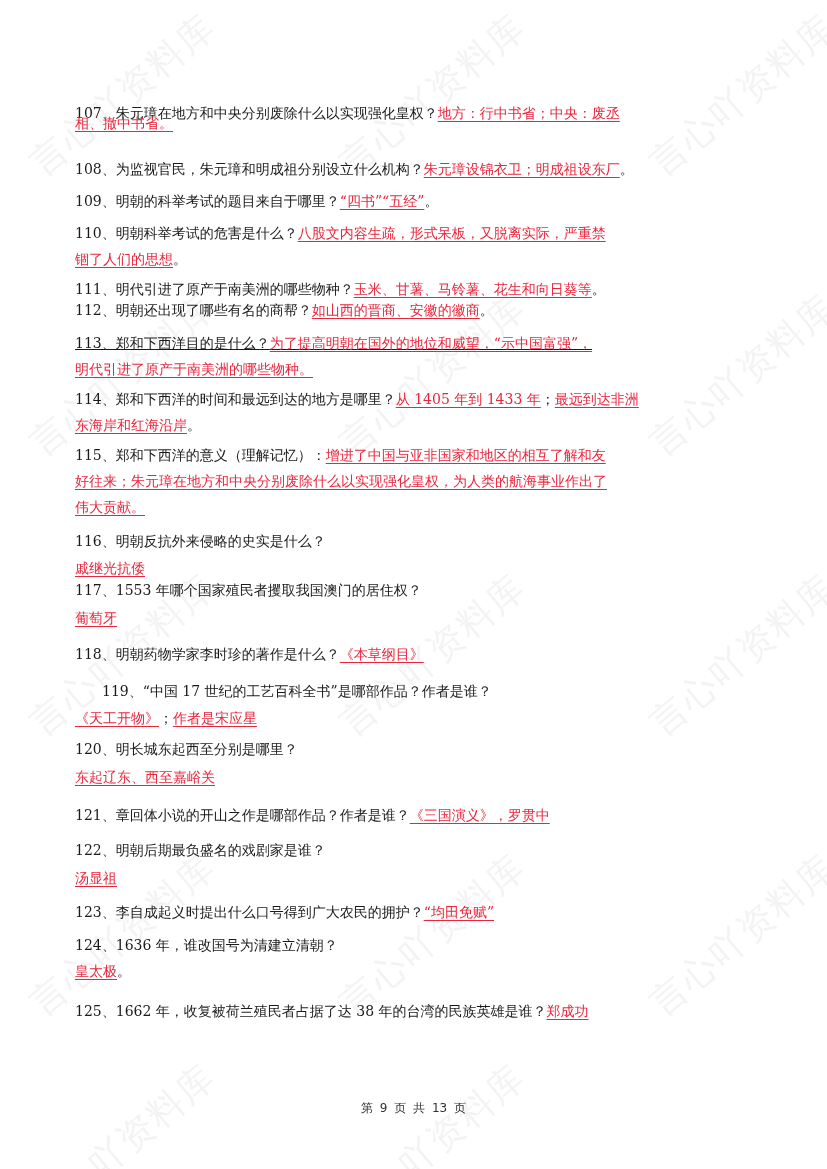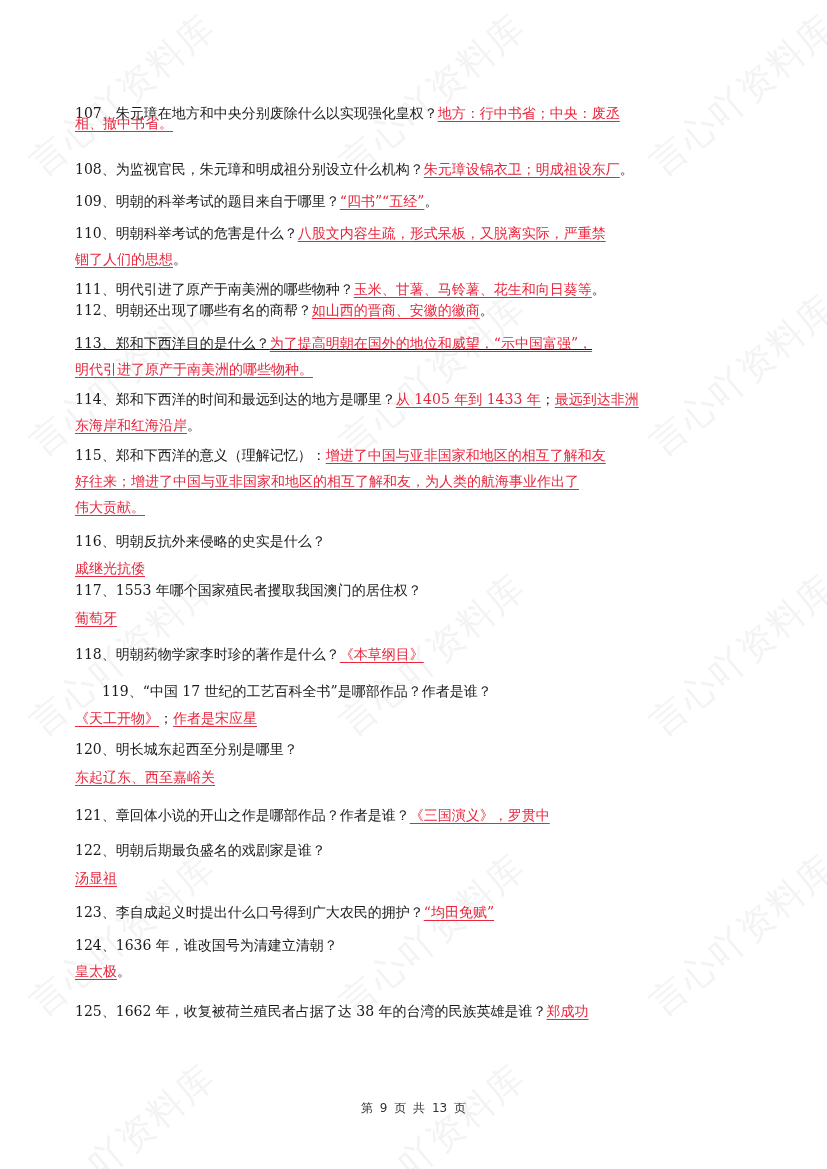--- a/index.html
+++ b/index.html
@@ -94,21 +94,21 @@
     <div class="line" style="top: 88px;"><span class="q">109、明朝的科举考试的题目来自于哪里？</span><span class="a">“四书”“五经”</span><span class="p">。</span></div>
     <div class="line" style="top: 120px;"><span class="q">110、明朝科举考试的危害是什么？</span><span class="a">八股文内容生疏，形式呆板，又脱离实际，严重禁</span></div>
     <div class="line" style="top: 146px;"><span class="a">锢了人们的思想</span><span class="p">。</span></div>
     <div class="line" style="top: 176px;"><span class="q">111、明代引进了原产于南美洲的哪些物种？</span><span class="a">玉米、甘薯、马铃薯、花生和向日葵等</span><span class="p">。</span></div>
     <div class="line" style="top: 197px;"><span class="q">112、明朝还出现了哪些有名的商帮？</span><span class="a">如山西的晋商、安徽的徽商</span><span class="p">。</span></div>
     <div class="line" style="top: 230px; text-decoration: underline;"><span class="q">113、郑和下西洋目的是什么？</span><span class="a">为了提高明朝在国外的地位和威望，“示中国富强”，</span></div>
     <div class="line" style="top: 256px;"><span class="a">明代引进了原产于南美洲的哪些物种。</span></div>
     <div class="line" style="top: 286px;"><span class="q">114、郑和下西洋的时间和最远到达的地方是哪里？</span><span class="a">从 1405 年到 1433 年</span><span class="p">；</span><span class="a">最远到达非洲</span></div>
     <div class="line" style="top: 312px;"><span class="a">东海岸和红海沿岸</span><span class="p">。</span></div>
     <div class="line" style="top: 342px;"><span class="q">115、郑和下西洋的意义（理解记忆）：</span><span class="a">增进了中国与亚非国家和地区的相互了解和友</span></div>
-    <div class="line" style="top: 368px;"><span class="a">好往来；增进了中国与亚非国家和地区的相互了解和友，为人类的航海事业作出了</span></div>
+    <div class="line" style="top: 368px;"><span class="a">好往来；朱元璋在地方和中央分别废除什么以实现强化皇权，为人类的航海事业作出了</span></div>
     <div class="line" style="top: 394px;"><span class="a">伟大贡献。</span></div>
     <div class="line" style="top: 428px;"><span class="q">116、明朝反抗外来侵略的史实是什么？</span></div>
     <div class="line" style="top: 455px;"><span class="a">戚继光抗倭</span></div>
     <div class="line" style="top: 477px;"><span class="q">117、1553 年哪个国家殖民者攫取我国澳门的居住权？</span></div>
     <div class="line" style="top: 505px;"><span class="a">葡萄牙</span></div>
     <div class="line" style="top: 541px;"><span class="q">118、明朝药物学家李时珍的著作是什么？</span><span class="a">《本草纲目》</span></div>
     <div class="line" style="top: 578px; margin-left: 27px;"><span class="q">119、“中国 17 世纪的工艺百科全书”是哪部作品？作者是谁？</span></div>
     <div class="line" style="top: 605px;"><span class="a">《天工开物》</span><span class="p">；</span><span class="a">作者是宋应星</span></div>
     <div class="line" style="top: 636px;"><span class="q">120、明长城东起西至分别是哪里？</span></div>
     <div class="line" style="top: 664px;"><span class="a">东起辽东、西至嘉峪关</span></div>

